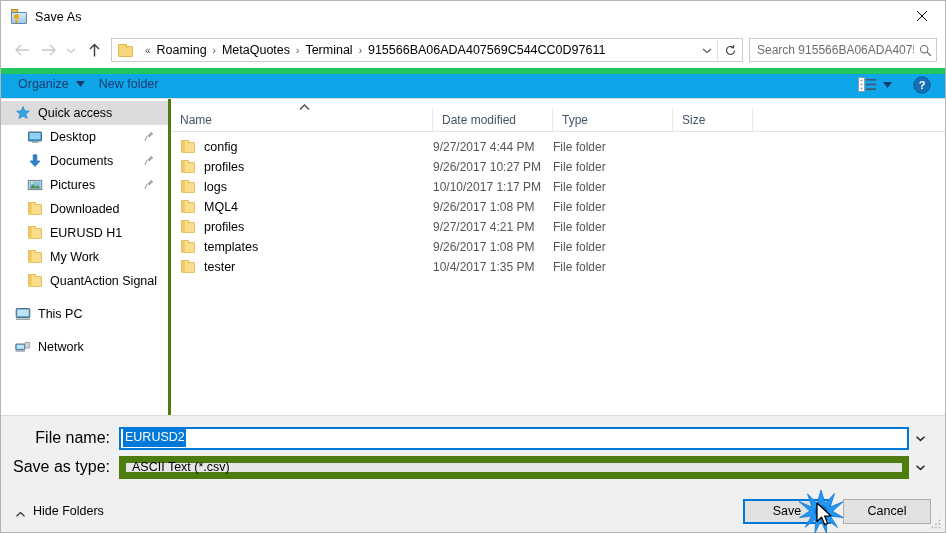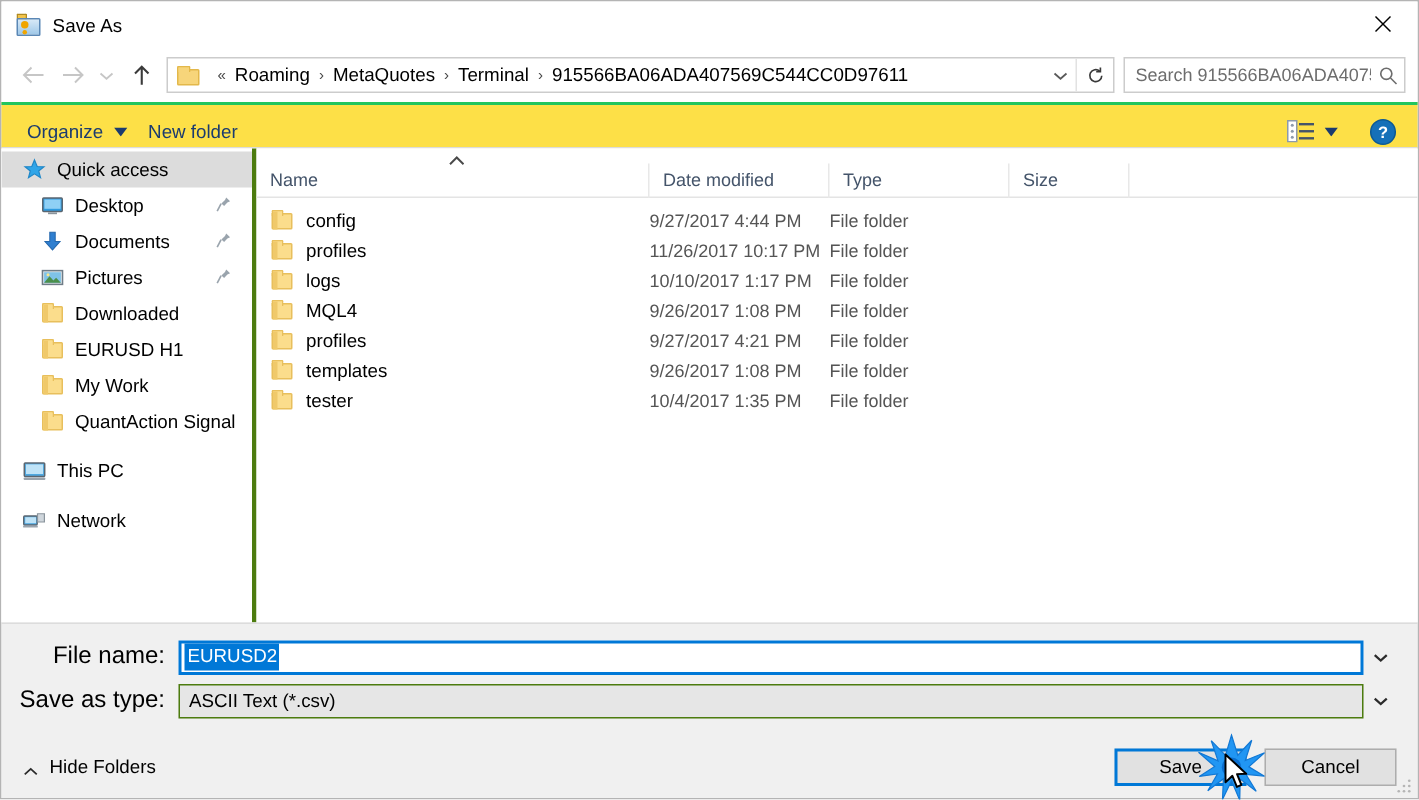--- a/index.html
+++ b/index.html
@@ -169,25 +169,25 @@
     color: #6d6d6d;
     padding-left: 7px;
     white-space: nowrap;
     overflow: hidden;
   }
   .search-icon { width: 22px; display: flex; align-items: center; justify-content: center; flex: 0 0 auto; }
 
   
   .toolbar {
     height: 31px;
-    background: #fde047;
-    border-top: 2px solid #22c55e;
+    background: #0ea5e9;
+    border-top: 6px solid #22c55e;
     border-bottom: 1px solid #dcdcdc;
     display: flex;
-    align-items: flex-end;
+    align-items: flex-start;
     flex: 0 0 auto;
     padding: 0 10px;
   }
   .tb-item {
     font-size: 12.5px;
     color: #1b3b6f;
     padding: 3px 7px;
     display: flex; align-items: center; gap: 7px;
   }
   .tb-spacer { flex: 1 1 auto; }
@@ -366,21 +366,21 @@
   .sel-text {
     background: #0078d7;
     color: #ffffff;
     font-size: 12.5px;
     padding: 1px 1px 2px 2px;
     line-height: 15px;
   }
   .type-select {
     flex: 1 1 auto;
     height: 23px;
-    border: 1px solid #4d7c0f;
+    border: 7px solid #4d7c0f;
     background: #e6e6e6;
     display: flex;
     align-items: center;
     padding-left: 6px;
     font-size: 12.5px;
     color: #000;
     min-width: 0;
   }
   .dd-arrow {
     width: 22px;
@@ -701,21 +701,21 @@
           <div class="cell-size"></div>
         </div>
 
         <div class="row">
           <div class="cell-name">
             <span class="sb-ico">
                 <span class="ico-folder"></span>
               </span>
             <span>profiles</span>
           </div>
-          <div class="cell-date">11/26/2017 10:17 PM</div>
+          <div class="cell-date">9/26/2017 10:27 PM</div>
           <div class="cell-type">File folder</div>
           <div class="cell-size"></div>
         </div>
 
         <div class="row">
           <div class="cell-name">
             <span class="sb-ico">
                 <span class="ico-folder"></span>
               </span>
             <span>logs</span>

